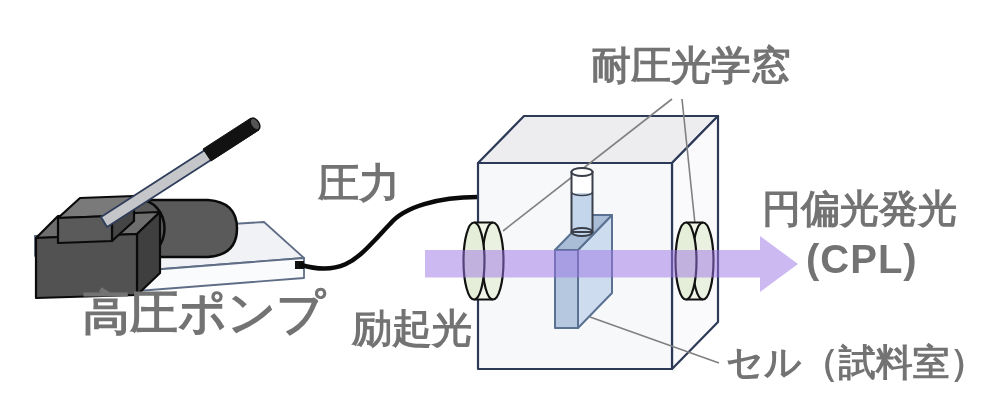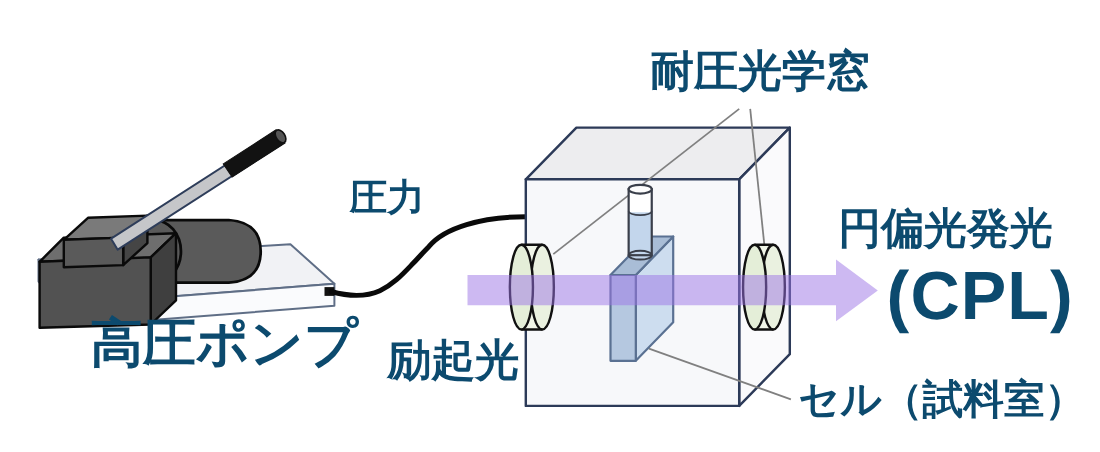--- a/index.html
+++ b/index.html
@@ -2,29 +2,29 @@
 <html><head>
 <meta charset="utf-8">
 <style>
   html,body{margin:0;padding:0;background:#fff;}
   #canvas{
     position:relative;width:1000px;height:411px;background:#ffffff;overflow:hidden;
     font-family:"Liberation Sans","DejaVu Sans",sans-serif;
   }
   #art{position:absolute;left:0;top:0;}
   .lbl{
-    position:absolute;font-weight:700;color:#0c4a6e;line-height:1;
+    position:absolute;font-weight:700;color:#737373;line-height:1;
     white-space:nowrap;letter-spacing:0;
   }
-  .lbl-pressure {left:318px;top:163px;font-size:34px;}
+  .lbl-pressure {left:318px;top:163px;font-size:41px;}
   .lbl-pump     {left:82px; top:289px;font-size:48px;}
   .lbl-excite   {left:352px;top:308px;font-size:40px;}
   .lbl-window   {left:591px;top:45px; font-size:40px;}
   .lbl-cpl1     {left:762px;top:189px;font-size:39px;}
-  .lbl-cpl2     {left:806px;top:239px;font-size:62px;letter-spacing:1px;}
+  .lbl-cpl2     {left:806px;top:239px;font-size:40px;letter-spacing:1px;}
   .lbl-cell     {left:726px;top:344px;font-size:37px;}
 </style>
 </head>
 <body>
 
 <div id="canvas">
 
   <svg id="art" width="1000" height="411" viewBox="0 0 1000 411">
 
     <g>

